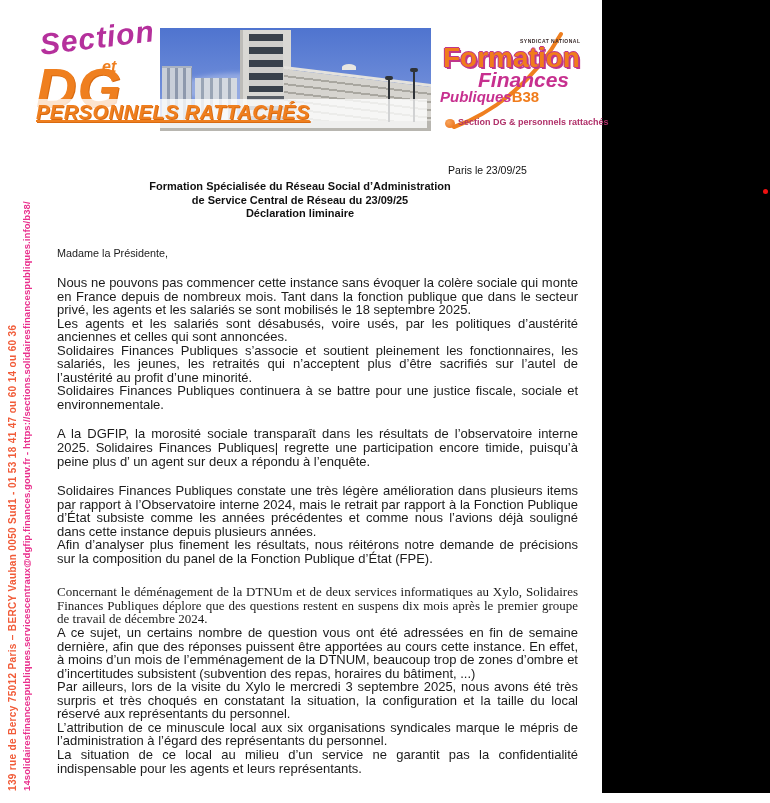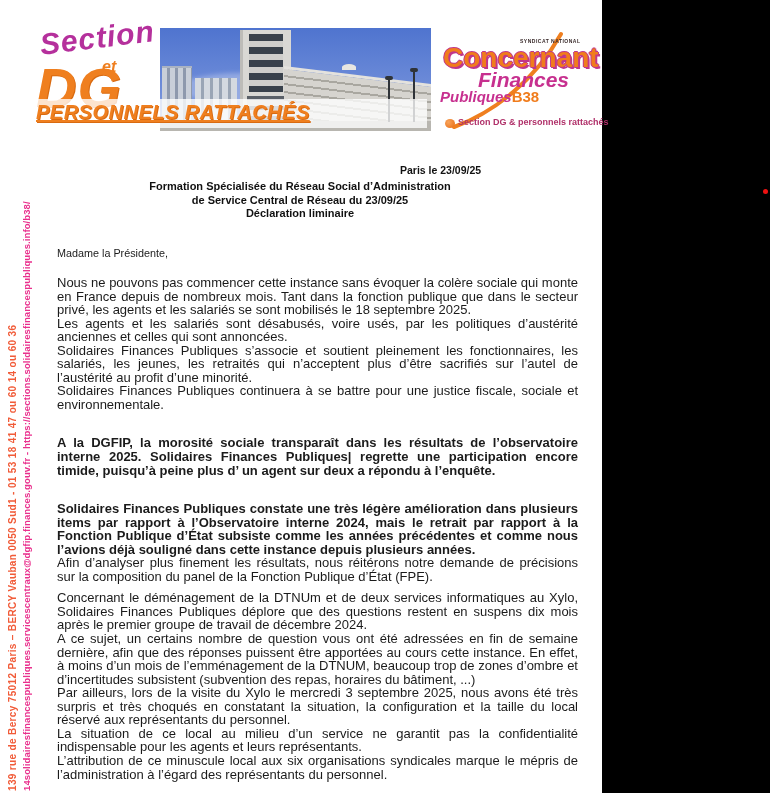--- a/index.html
+++ b/index.html
@@ -127,36 +127,36 @@
   .v-text {
     transform: rotate(-90deg); transform-origin: 0 0;
     white-space: nowrap; font-weight: bold;
   }
   .v-address { left: 7px; top: 791px; font-size: 10px; letter-spacing: 0.35px; color: #f15b38; }
   .v-contact { left: 21px; top: 791px; font-size: 9.5px; letter-spacing: 0.1px; color: #e9308d; }
 
   
   .date-line {
     left: 400px; top: 164px; width: 175px;
-    font-size: 10.5px; font-weight: bold; text-align: left; color: #111;
+    font-size: 10.5px; font-weight: normal; text-align: center; color: #111;
   }
   .title-block {
     left: 40px; top: 180px; width: 520px;
     font-size: 11px; font-weight: bold; text-align: center;
     line-height: 13.6px; color: #111;
   }
   .salutation { left: 57px; top: 247px; width: 521px; font-size: 10.8px; }
   .body-text { left: 57px; top: 276px; width: 521px; }
   .body-text p {
     margin: 0;
     font-size: 13px; line-height: 13.55px;
     text-align: justify; color: #1b1b1b;
   }
-  .body-text p.gap { margin-top: 25px; font-weight: bold; }
-  .body-text p.gap-lg { margin-top: 8px; }
+  .body-text p.gap { margin-top: 16px; }
+  .body-text p.gap-lg { margin-top: 20px; font-family: Liberation Serif, serif; }
 </style>
 </head>
 <body>
 
 <div class="abs black-bar"></div>
 <div class="abs red-dot"></div>
 
 <div class="abs photo">
   <div class="abs sky-patch"></div>
   <div class="abs bldg-left-1"></div>
@@ -179,21 +179,21 @@
 <div class="abs logo-section-word">Section</div>
 <div class="abs logo-dg">DG</div>
 <div class="abs logo-dg-et">et</div>
 <div class="abs logo-band"></div>
 <div class="abs logo-personnels">PERSONNELS RATTACHÉS</div>
 
 <svg class="abs swoosh-svg" viewBox="0 0 170 105" xmlns="http://www.w3.org/2000/svg">
   <path d="M 14 99 C 55 84, 95 52, 121 6" stroke="#ef7f1f" stroke-width="4" fill="none" stroke-linecap="round"></path>
 </svg>
 <div class="abs logo-syndicat">SYNDICAT NATIONAL</div>
-<div class="abs logo-solidaires">Concernant</div>
+<div class="abs logo-solidaires">Formation</div>
 <div class="abs logo-finances">Finances</div>
 <div class="abs logo-publiques"><span>Publiques</span><span class="logo-b38">B38</span></div>
 <div class="abs logo-ball"></div>
 <div class="abs logo-section-dg">Section DG &amp; personnels rattachés</div>
 
 <div class="abs v-text v-address">139 rue de Bercy 75012 Paris – BERCY Vauban 0050 Sud1 - 01 53 18 41 47 ou 60 14 ou 60 36</div>
 <div class="abs v-text v-contact">14solidairesfinancespubliques.servicescentraux@dgfip.finances.gouv.fr - https://sections.solidairesfinancespubliques.info/b38/</div>
 
 <div class="abs date-line">Paris le 23/09/25</div>
 
@@ -209,15 +209,15 @@
   <p>Nous ne pouvons pas commencer cette instance sans évoquer la colère sociale qui monte en France depuis de nombreux mois. Tant dans la fonction publique que dans le secteur privé, les agents et les salariés se sont mobilisés le 18 septembre 2025.</p>
   <p>Les agents et les salariés sont désabusés, voire usés, par les politiques d’austérité anciennes et celles qui sont annoncées.</p>
   <p>Solidaires Finances Publiques s’associe et soutient  pleinement les fonctionnaires, les salariés, les jeunes, les retraités qui n’acceptent plus d’être sacrifiés sur l’autel de l’austérité au profit d’une minorité.</p>
   <p>Solidaires Finances Publiques continuera à se battre pour une justice fiscale, sociale et environnementale.</p>
   <p class="gap">A la DGFIP, la morosité sociale transparaît dans les résultats de l’observatoire interne 2025. Solidaires Finances Publiques| regrette une participation encore timide, puisqu’à peine plus d’ un agent sur deux a répondu à l’enquête.</p>
   <p class="gap">Solidaires Finances Publiques constate une très légère amélioration dans plusieurs items par rapport à l’Observatoire interne 2024, mais le retrait par rapport à la Fonction Publique d’État subsiste comme les années précédentes et comme nous l’avions déjà souligné dans cette instance depuis plusieurs années.</p>
   <p>Afin d’analyser plus finement les résultats, nous réitérons notre demande de précisions sur la composition du panel de la Fonction Publique d’État (FPE).</p>
   <p class="gap-lg">Concernant le déménagement de la DTNUm et de deux services informatiques au Xylo, Solidaires Finances Publiques déplore que des questions restent en suspens dix mois après le premier groupe de travail de décembre 2024.</p>
   <p>A ce sujet,  un certains nombre de question vous ont été adressées en fin de semaine dernière, afin que des réponses puissent être apportées au cours cette instance. En effet, à moins d’un mois de l’emménagement de la DTNUM, beaucoup trop de zones d’ombre et d’incertitudes subsistent (subvention des repas, horaires du bâtiment, ...)</p>
   <p>Par ailleurs, lors de la visite du Xylo le mercredi 3 septembre 2025, nous avons été très surpris et très choqués en constatant la situation, la configuration et la taille du local réservé aux représentants du personnel.</p>
+  <p>L’attribution de ce minuscule local aux six organisations syndicales marque le mépris de l’administration à l’égard des représentants du personnel.</p>
   <p>La situation de ce local au milieu d’un service ne garantit pas la confidentialité indispensable pour les agents et leurs représentants.</p>
-  <p>L’attribution de ce minuscule local aux six organisations syndicales marque le mépris de l’administration à l’égard des représentants du personnel.</p>
 </div>
 
 </body></html>

